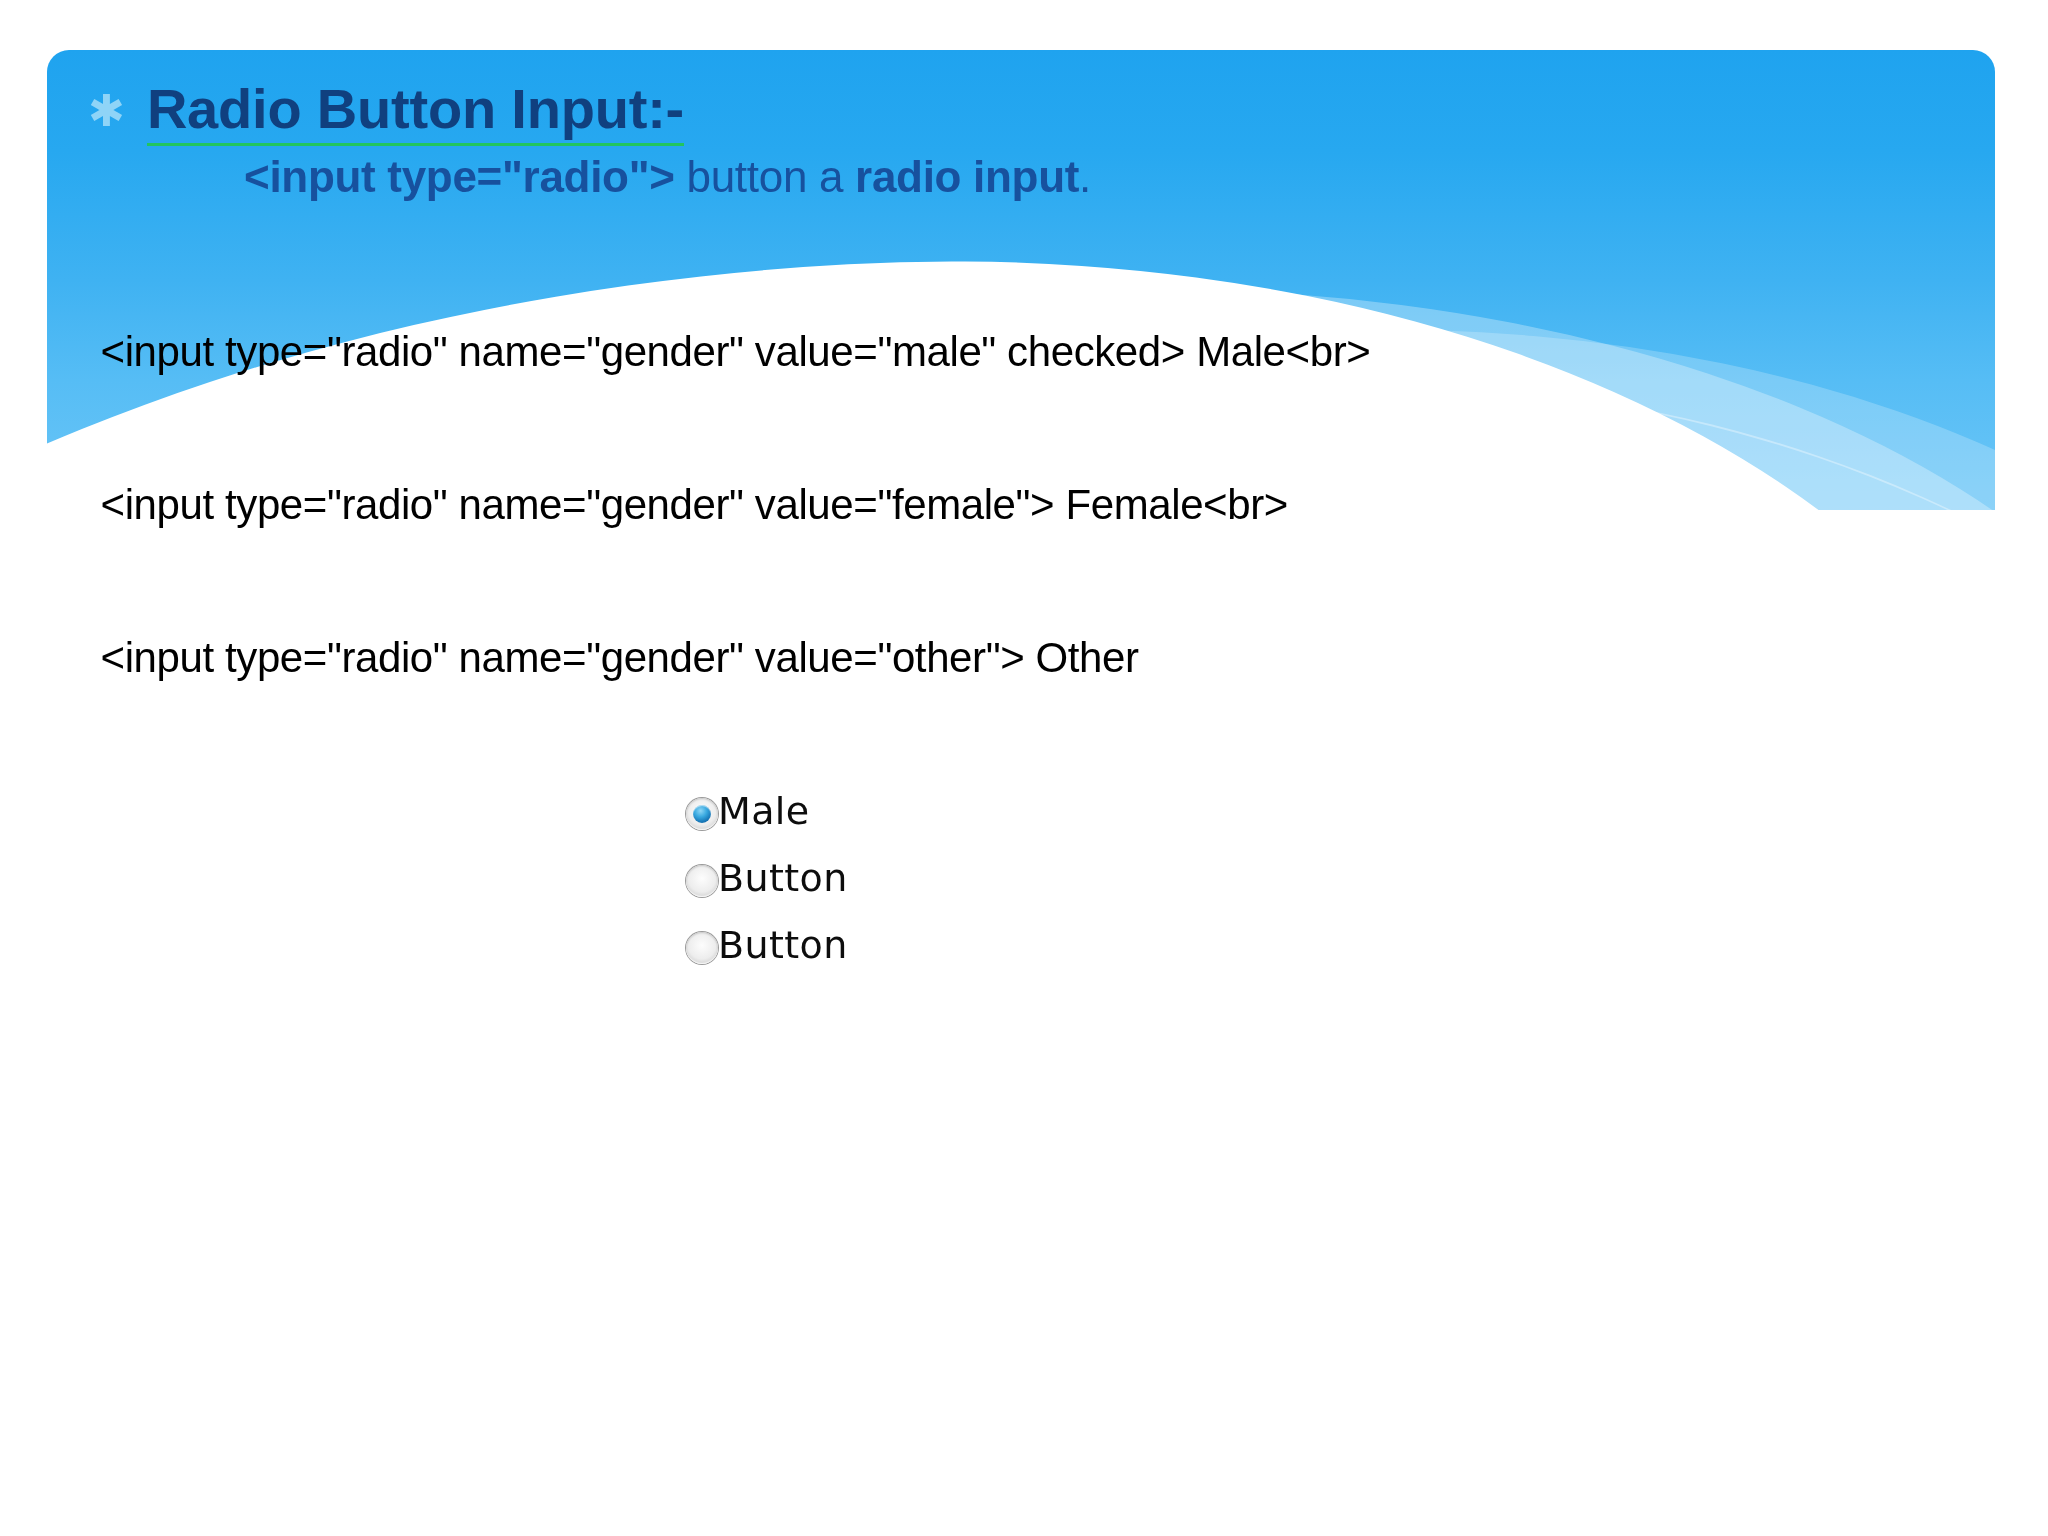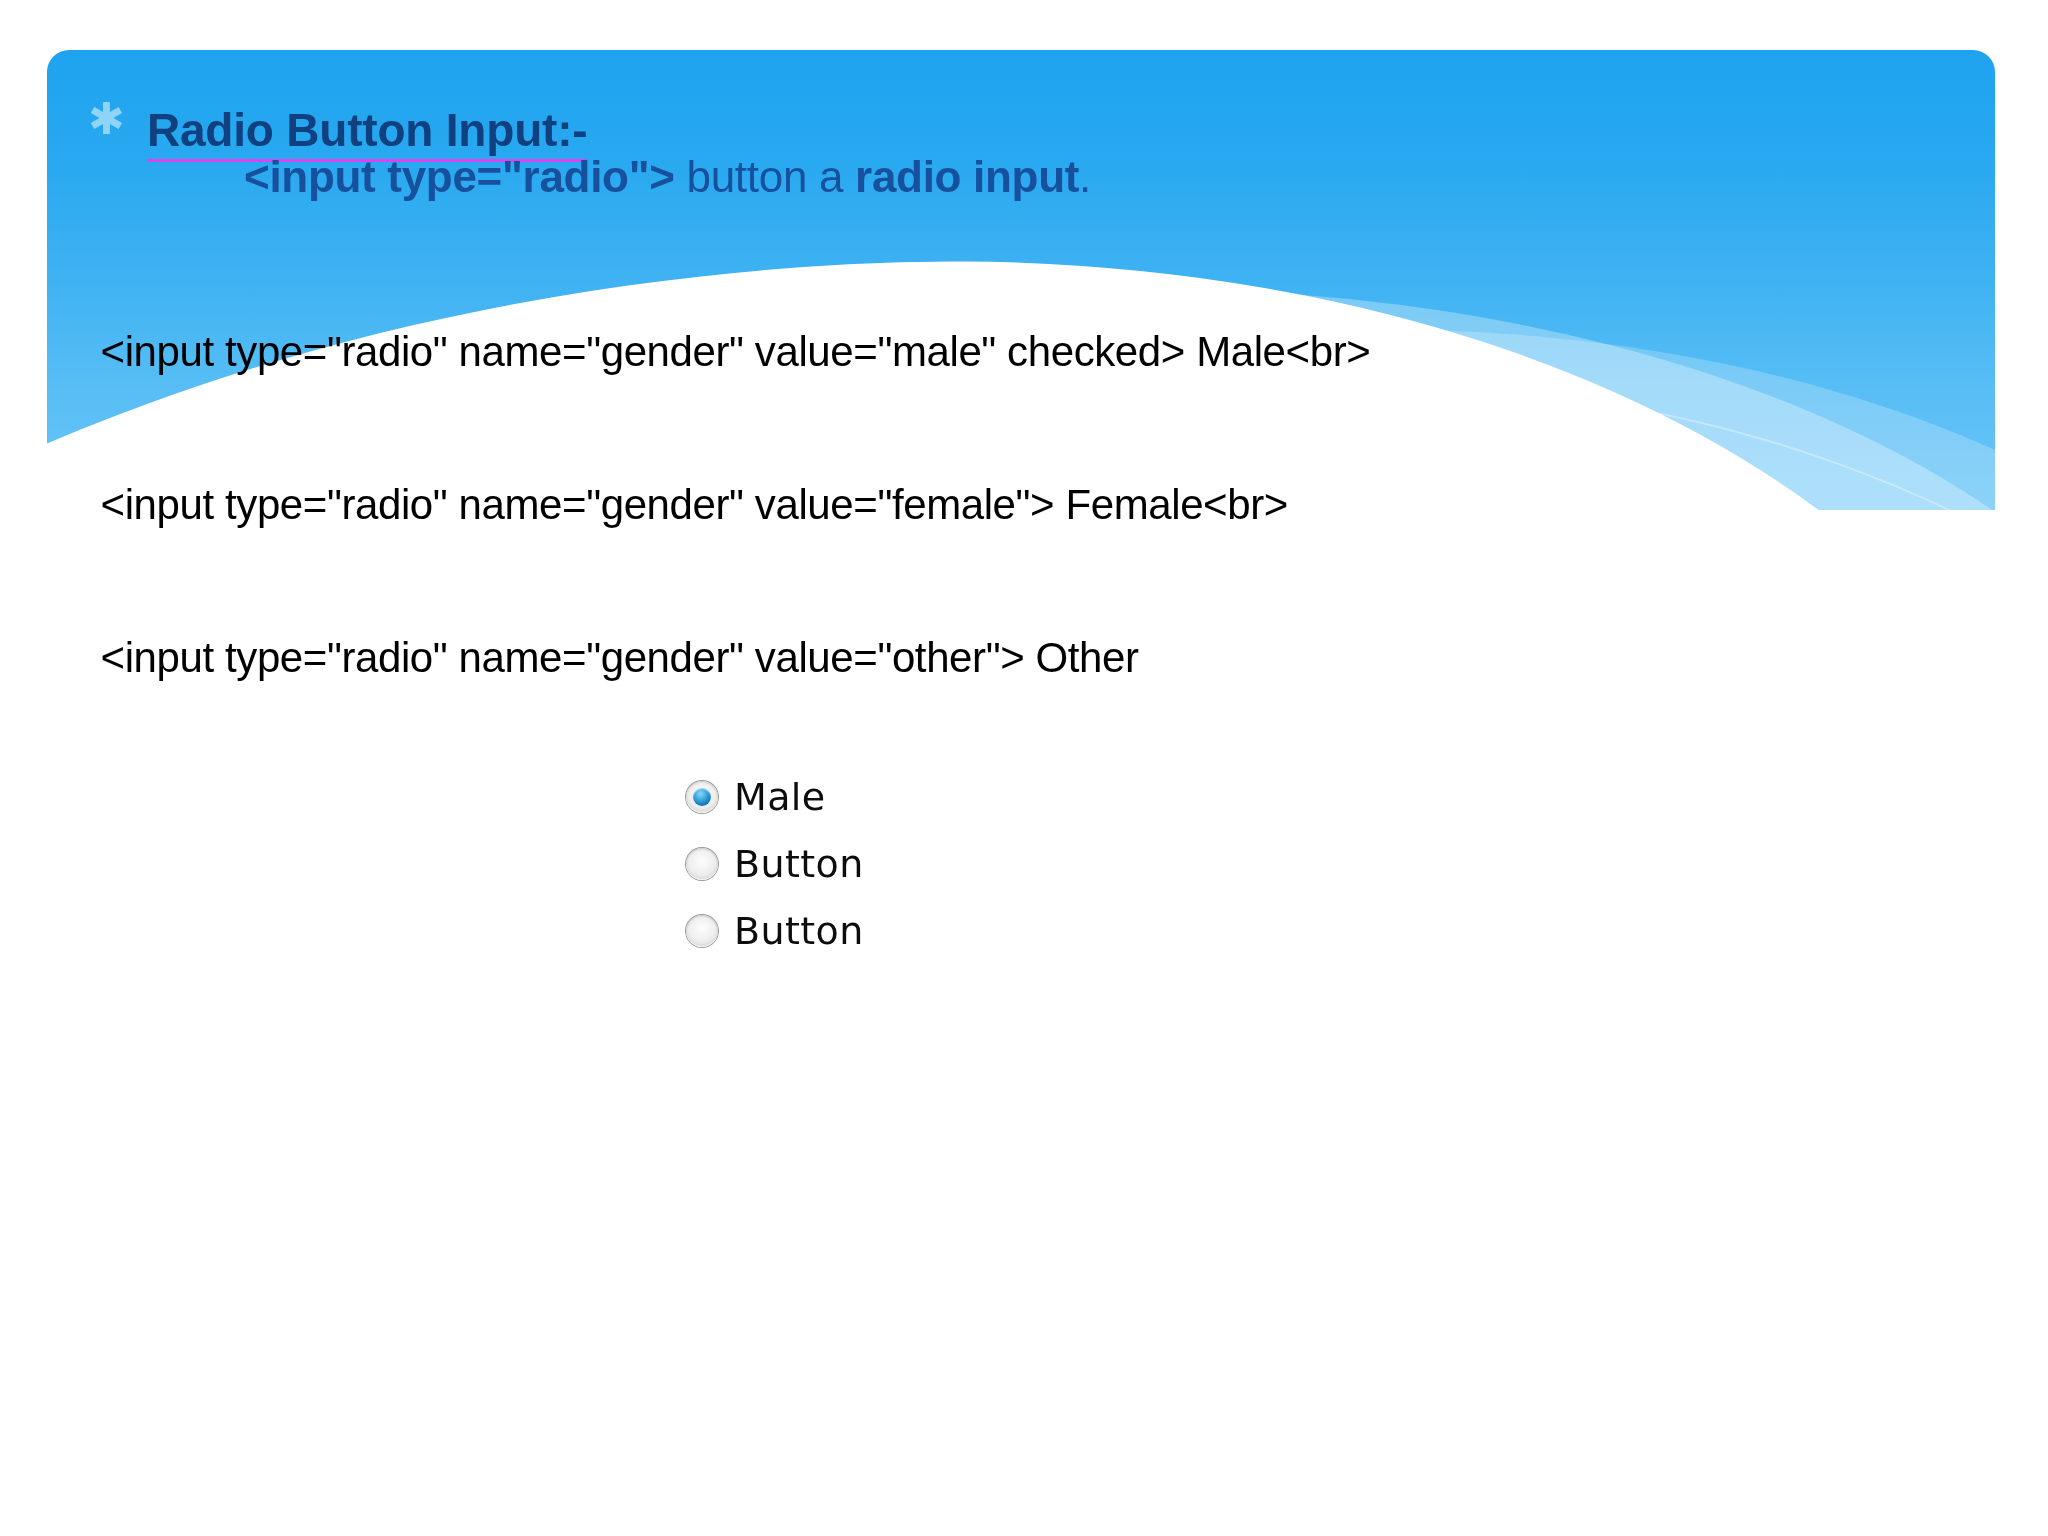--- a/index.html
+++ b/index.html
@@ -99,27 +99,26 @@
   }
   #bullet-asterisk {
     color: #8fd4f7;
     font-size: 44px;
     line-height: 1;
     font-family: "DejaVu Sans", sans-serif;
     user-select: none;
   }
   #title-text {
     color: #10407f;
-    font-size: 46px;
+    font-size: 56px;
     font-weight: bold;
     letter-spacing: -0.2px;
-    border-bottom: 3px solid #d946ef;
+    border-bottom: 3px solid #22c55e;
     padding-bottom: 2px;
     white-space: nowrap;
-    margin-top: 27px;
   }
 
   
   #definition {
     position: absolute;
     left: 244px;
     top: 152px;
     color: #17519e;
     font-size: 44px;
     white-space: nowrap;
@@ -145,23 +144,22 @@
   }
 
   
   #radio-group {
     position: absolute;
     left: 686px;
     top: 763px;
   }
   .radio-row {
     display: flex;
-    align-items: center;
+    align-items: flex-end;
     height: 67px;
-    gap: 16px;
   }
   .radio-dot {
     position: relative;
     width: 32px;
     height: 32px;
     border-radius: 50%;
     flex: 0 0 auto;
     background:
       radial-gradient(circle at 50% 42%, #fdfdfd 0%, #ededed 55%, #d2d2d2 78%, #bdbdbd 100%);
     box-shadow:

